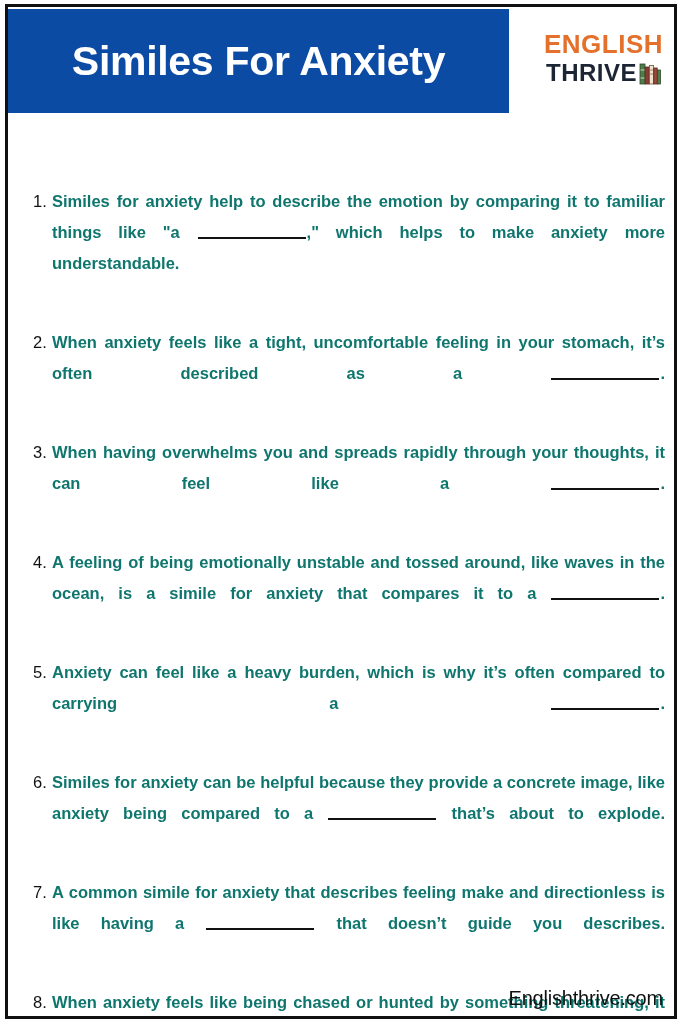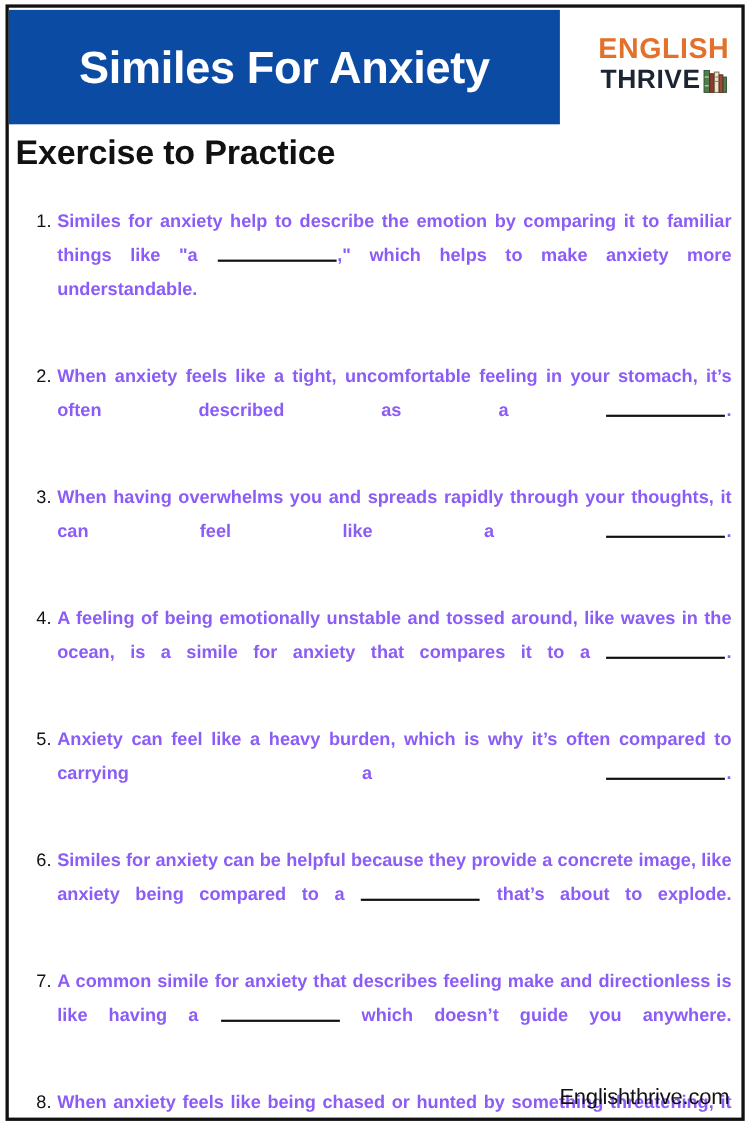--- a/index.html
+++ b/index.html
@@ -139,21 +139,21 @@
     font-weight: normal;
     color: #111111;
     line-height: 31px;
     text-align: left;
   }
 
   .qtext {
     flex: 1 1 auto;
     font-size: 16.5px;
     font-weight: bold;
-    color: #8b5cf6;
+    color: #0f766e;
     line-height: 31px;
     text-align: justify;
     text-justify: inter-word;
     word-spacing: 0px;
   }
 
   
   .qtext::after {
     content: "";
     display: inline-block;
@@ -208,21 +208,20 @@
             <line x1="1.6" y1="17" x2="5.4" y2="17" stroke="#E8E2CF" stroke-width="0.9"></line>
             <line x1="11.1" y1="9" x2="13.9" y2="9" stroke="#8A6A3F" stroke-width="0.8"></line>
             <line x1="11.1" y1="13" x2="13.9" y2="13" stroke="#8A6A3F" stroke-width="0.8"></line>
           </svg>
         </span>
       </span>
     </div>
 
   </div>
 
-  <div class="subheading">Exercise to Practice</div>
 
   <div class="qlist">
       <div class="qitem">
         <span class="qnum">1.</span>
         <span class="qtext"><span>Similes for anxiety help to describe the emotion by comparing it to familiar things like "a </span><span class="blank"></span><span>," which helps to make anxiety more understandable.</span></span>
       </div>
       <div class="qitem">
         <span class="qnum">2.</span>
         <span class="qtext"><span>When anxiety feels like a tight, uncomfortable feeling in your stomach, it’s often described as a </span><span class="blank"></span><span>.</span></span>
       </div>
@@ -237,21 +236,21 @@
       <div class="qitem">
         <span class="qnum">5.</span>
         <span class="qtext"><span>Anxiety can feel like a heavy burden, which is why it’s often compared to carrying a </span><span class="blank"></span><span>.</span></span>
       </div>
       <div class="qitem">
         <span class="qnum">6.</span>
         <span class="qtext"><span>Similes for anxiety can be helpful because they provide a concrete image, like anxiety being compared to a </span><span class="blank"></span><span> that’s about to explode.</span></span>
       </div>
       <div class="qitem">
         <span class="qnum">7.</span>
-        <span class="qtext"><span>A common simile for anxiety that describes feeling make and directionless is like having a </span><span class="blank"></span><span> which doesn’t guide you anywhere.</span></span>
+        <span class="qtext"><span>A common simile for anxiety that describes feeling make and directionless is like having a </span><span class="blank"></span><span> that doesn’t guide you describes.</span></span>
       </div>
       <div class="qitem">
         <span class="qnum">8.</span>
         <span class="qtext"><span>When anxiety feels like being chased or hunted by something threatening, it can be compared to a </span><span class="blank"></span></span>
       </div>
     </div>
 
   <div class="footer">Englishthrive.com</div>
 
 </div>

